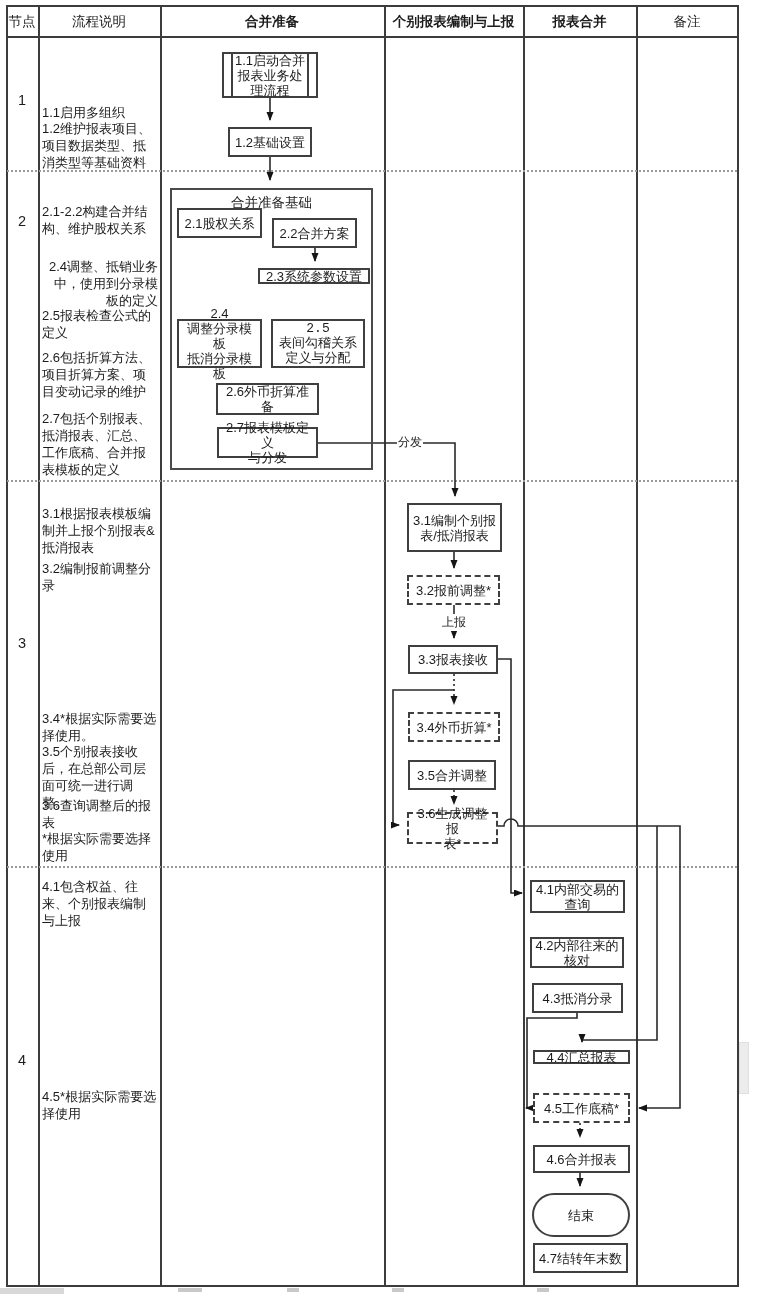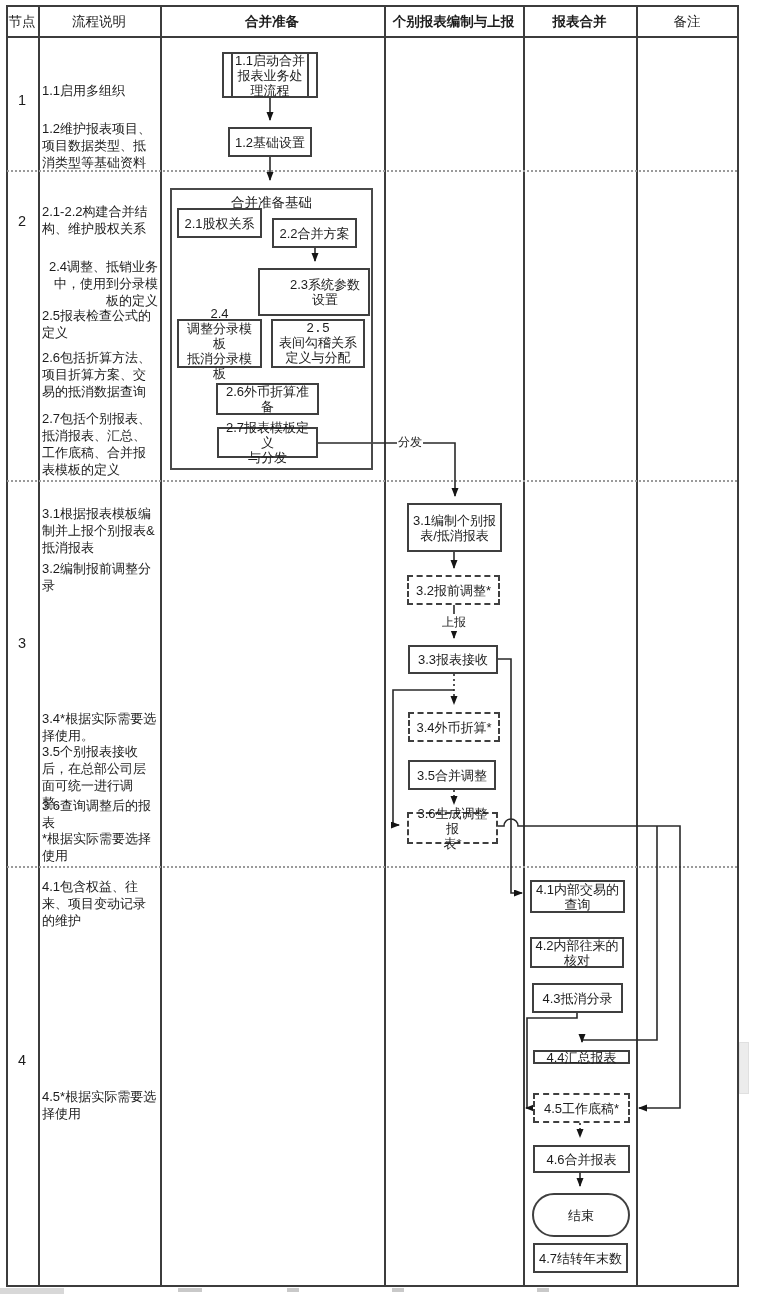--- a/index.html
+++ b/index.html
@@ -50,34 +50,34 @@
   <div class="hdr bold" style="left:160px;width:224px;">合并准备</div>
   <div class="hdr bold" style="left:384px;width:139px;">个别报表编制与上报</div>
   <div class="hdr bold" style="left:523px;width:113px;">报表合并</div>
   <div class="hdr" style="left:636px;width:102px;">备注</div>
 
   <div class="node-num" style="left:6px;top:92px;">1</div>
   <div class="node-num" style="left:6px;top:213px;">2</div>
   <div class="node-num" style="left:6px;top:635px;">3</div>
   <div class="node-num" style="left:6px;top:1052px;">4</div>
 
-  <div class="note" style="top:82px;">1.1启用多组织</div>
+  <div class="note" style="top:104px;">1.1启用多组织</div>
   <div class="note" style="top:120px;">1.2维护报表项目、项目数据类型、抵消类型等基础资料</div>
   <div class="note" style="top:203px;">2.1-2.2构建合并结构、维护股权关系</div>
   <div class="note" style="top:258px;text-align:right;">2.4调整、抵销业务中，使用到分录模板的定义</div>
   <div class="note" style="top:307px;">2.5报表检查公式的定义</div>
-  <div class="note" style="top:349px;">2.6包括折算方法、项目折算方案、交易的抵消数据查询</div>
+  <div class="note" style="top:349px;">2.6包括折算方法、项目折算方案、项目变动记录的维护</div>
   <div class="note" style="top:410px;">2.7包括个别报表、抵消报表、汇总、工作底稿、合并报表模板的定义</div>
   <div class="note" style="top:505px;">3.1根据报表模板编制并上报个别报表&amp;抵消报表</div>
   <div class="note" style="top:560px;">3.2编制报前调整分录</div>
   <div class="note" style="top:710px;">3.4*根据实际需要选择使用。</div>
   <div class="note" style="top:743px;">3.5个别报表接收后，在总部公司层面可统一进行调整。</div>
   <div class="note" style="top:797px;">3.6查询调整后的报表</div>
   <div class="note" style="top:830px;">*根据实际需要选择使用</div>
-  <div class="note" style="top:878px;">4.1包含权益、往来、项目变动记录的维护</div>
+  <div class="note" style="top:878px;">4.1包含权益、往来、个别报表编制与上报</div>
   <div class="note" style="top:1088px;">4.5*根据实际需要选择使用</div>
 
   <svg class="conn" width="757" height="1294" viewBox="0 0 757 1294">
     <defs>
       <marker id="arr" markerWidth="10" markerHeight="9" refX="8" refY="3.5" orient="auto" markerUnits="userSpaceOnUse">
         <path d="M0,0 L9,3.5 L0,7 z" fill="#151515"></path>
       </marker>
     </defs>
     <g fill="none" stroke="#2a2a2a" stroke-width="1.6">
       <path d="M270 98 V120" marker-end="url(#arr)"></path>
@@ -104,21 +104,21 @@
   <div class="box predef" style="left:222px;top:52px;width:96px;height:46px;">1.1启动合并
 报表业务处
 理流程</div>
   <div class="box" style="left:228px;top:127px;width:84px;height:30px;">1.2基础设置</div>
 
   <div class="group" style="left:170px;top:188px;width:203px;height:282px;">
     <div class="group-title">合并准备基础</div>
   </div>
   <div class="box" style="left:177px;top:208px;width:85px;height:30px;">2.1股权关系</div>
   <div class="box" style="left:272px;top:218px;width:85px;height:30px;">2.2合并方案</div>
-  <div class="box" style="left:258px;top:268px;width:112px;height:48px;padding-left:24px;">2.3系统参数设置</div>
+  <div class="box" style="left:258px;top:268px;width:112px;height:16px;">2.3系统参数设置</div>
   <div class="box" style="left:177px;top:319px;width:85px;height:49px;">2.4
 调整分录模板
 抵消分录模板</div>
   <div class="box" style="left:271px;top:319px;width:94px;height:49px;font-family:Liberation Mono, monospace;">2.5
 表间勾稽关系
 定义与分配</div>
   <div class="box" style="left:216px;top:383px;width:103px;height:32px;">2.6外币折算准备</div>
   <div class="box" style="left:217px;top:427px;width:101px;height:31px;">2.7报表模板定义
 与分发</div>
 

